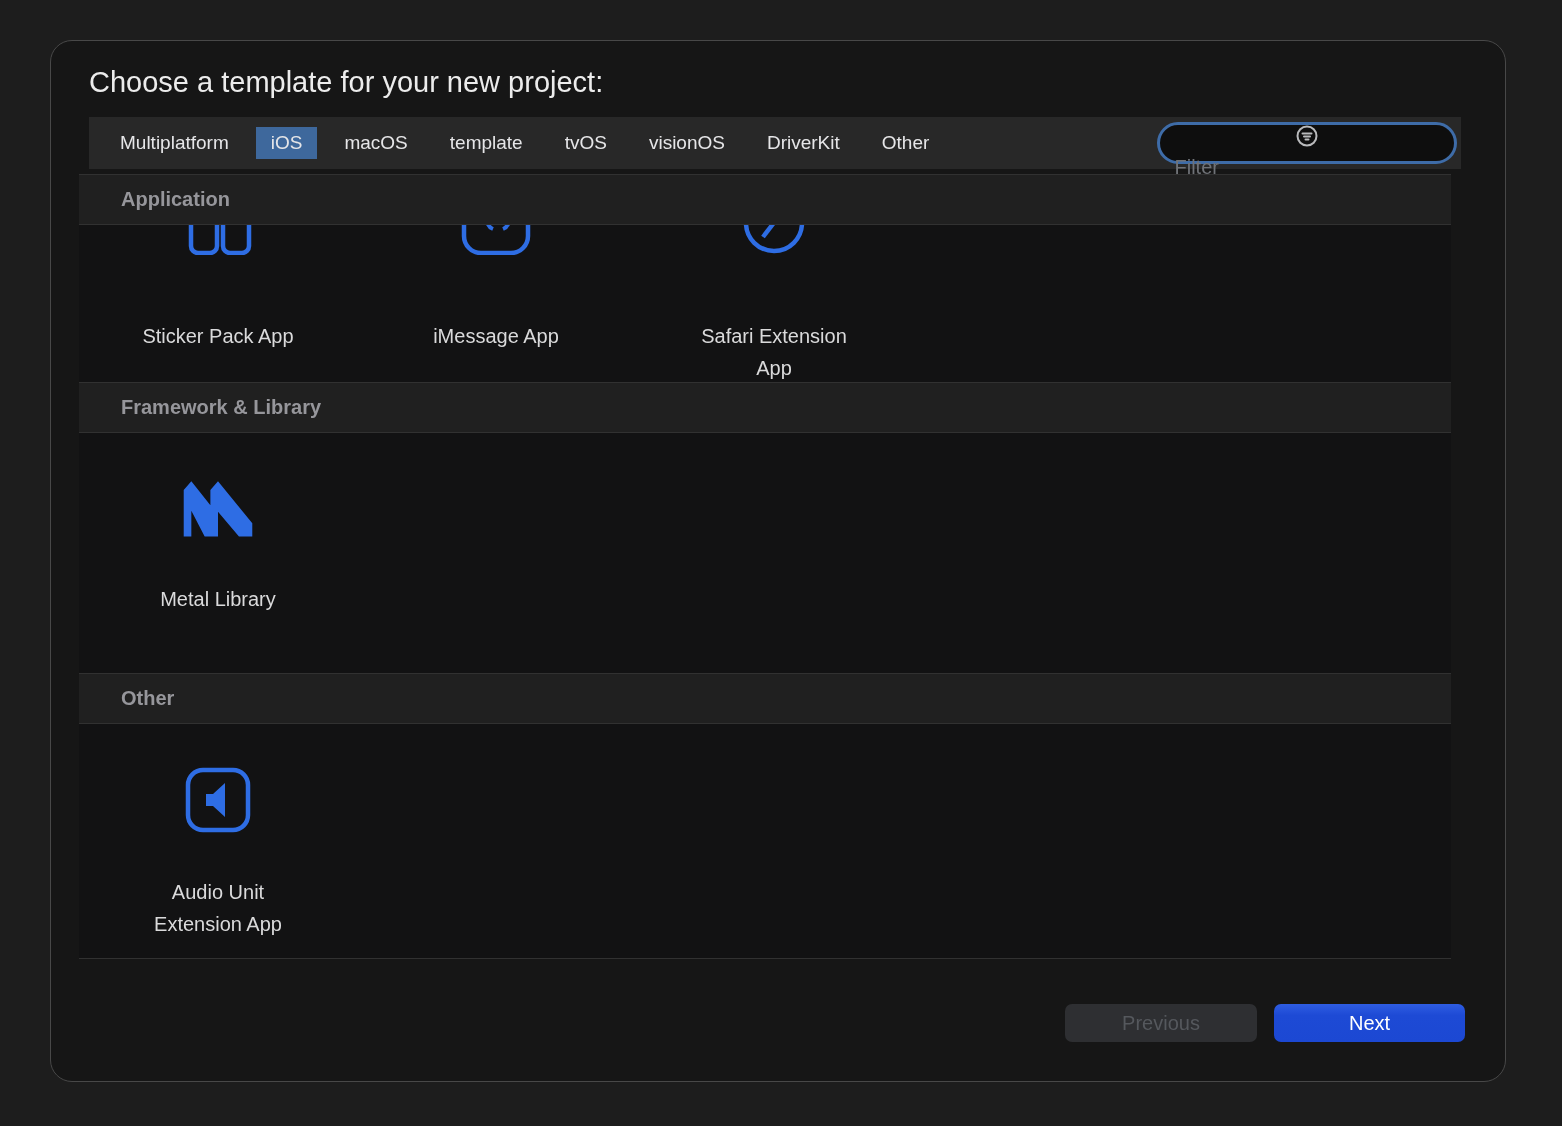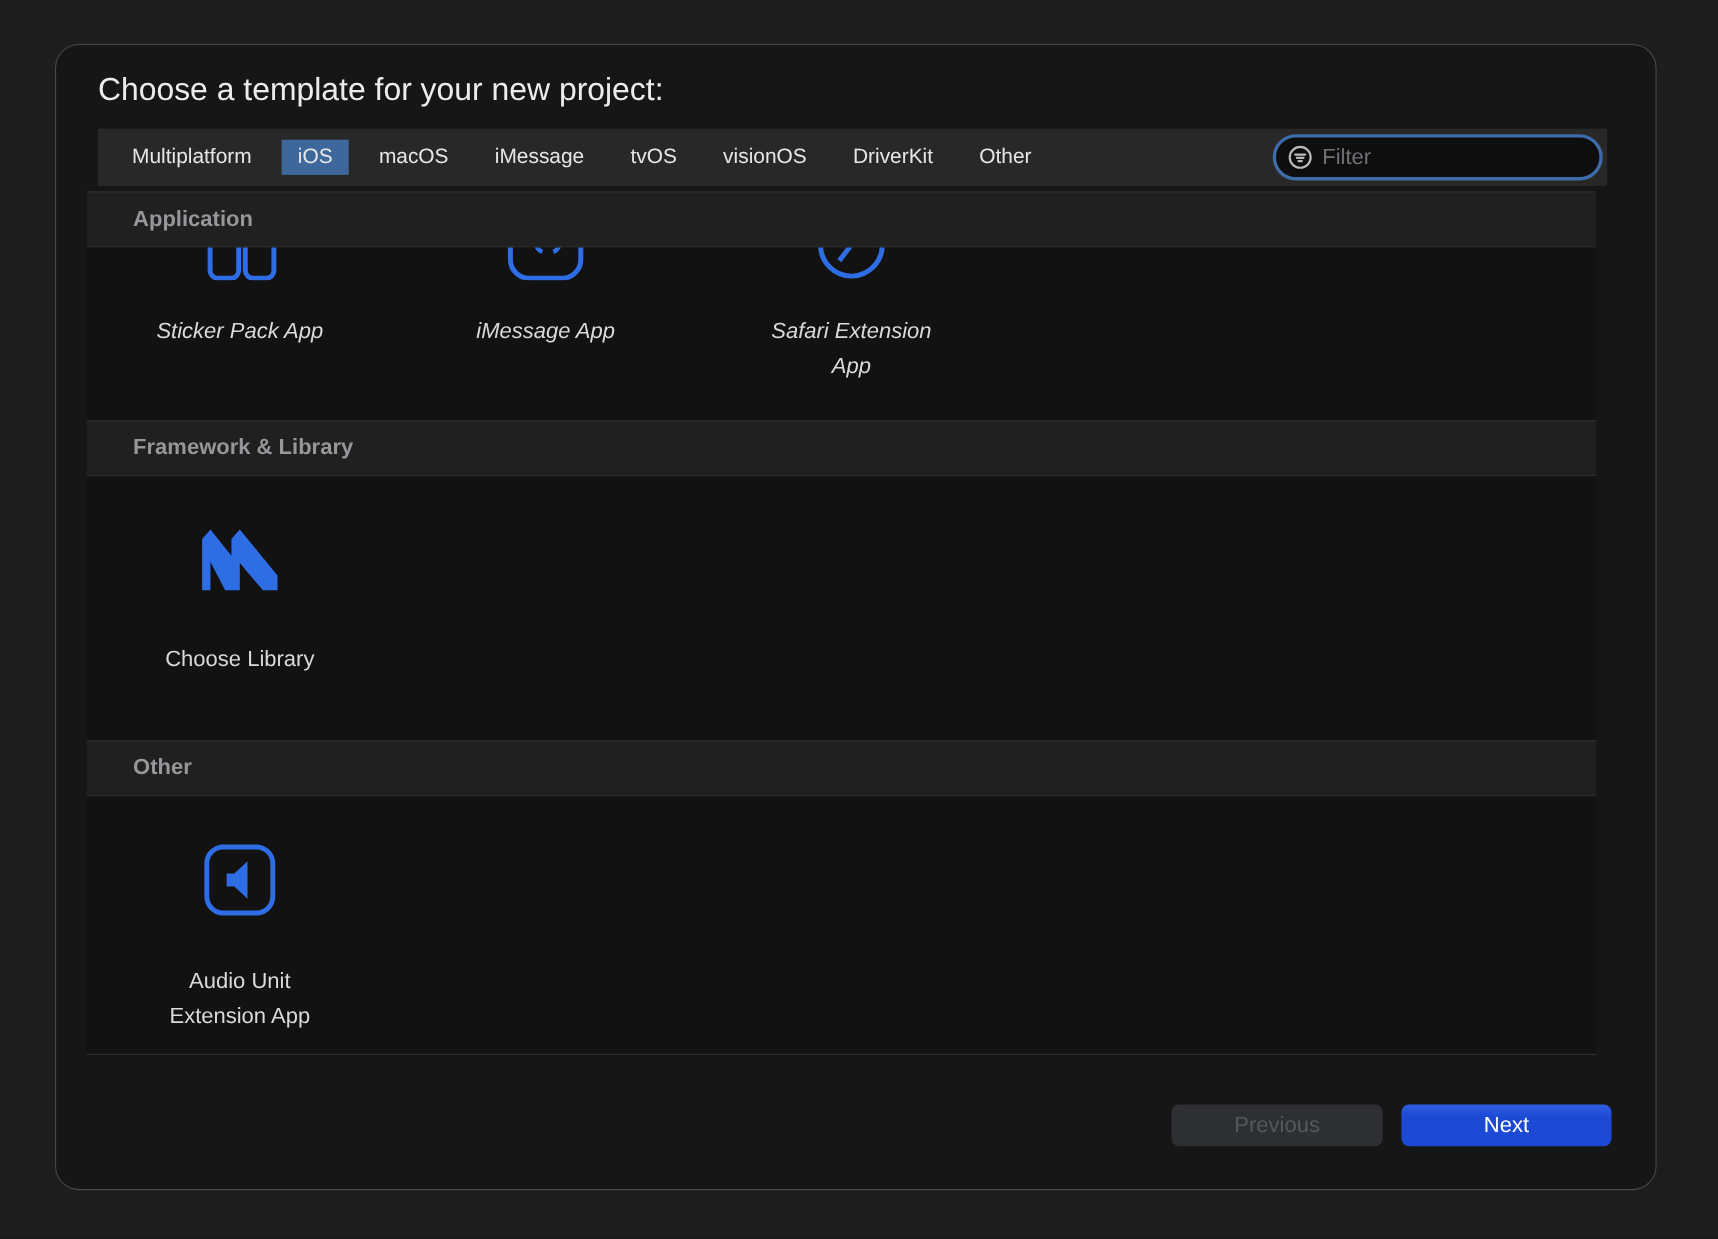--- a/index.html
+++ b/index.html
@@ -13,21 +13,21 @@
 
   
   .tabbar { position:absolute; left:38px; top:76px; width:1372px; height:52px;
             background:#282828; display:flex; align-items:center; gap:42px;
             padding-left:31px; }
   .tab { font-size:19px; color:#e6e6e8; padding:5px 0; cursor:default; white-space:nowrap; }
   .tab.selected { background:#3e689c; border-radius:0; padding:5px 15px; margin:16px -15px; }
 
   .filter-field { position:absolute; right:4px; top:5px; width:300px; height:42px;
                   border-radius:21px; border:3px solid #3e6ca8; background:#0e0e0e;
-                  display:flex; align-items:center; padding:0 11px; gap:9px; }
+                  display:flex; align-items:center; padding:0 11px; gap:9px;flex-direction:column; }
   .filter-glyph { flex:0 0 auto; width:22px; height:22px; }
   .filter-field input { flex:1; min-width:0; background:transparent; border:none; outline:none;
                         color:#dddddd; font-size:20px; font-family:"Liberation Sans",sans-serif; }
   .filter-field input::placeholder { color:#6f7277; }
 
   
   .content { position:absolute; left:28px; top:128px; width:1372px; }
   .section-header { height:51px; background:#202020; border-top:1px solid #313131;
                     border-bottom:1px solid #313131; display:flex; align-items:center;
                     padding-left:42px; font-weight:bold; font-size:20px; color:#96969b; }
@@ -36,21 +36,21 @@
   .row-app   { height:157px; }
   .row-fw    { height:240px; }
   .row-other { height:235px; border-bottom:1px solid #313131; }
 
   .item { width:278px; display:flex; flex-direction:column; align-items:center; cursor:default; }
   .item-label { font-size:20px; color:#dadadb; text-align:center; max-width:185px;
                 line-height:32px; }
 
   
   .clip { height:30px; overflow:hidden; display:flex; justify-content:center; width:100%; }
-  .row-app .item-label { margin-top:30px;font-style:italic; }
+  .row-app .item-label { margin-top:65px; }
 
   
   .icon-area { height:150px; width:100%; display:flex; align-items:center; justify-content:center; }
   .fw-tile { width:130px; height:125px; background:#28282a; border-radius:14px;
              display:flex; align-items:center; justify-content:center; margin-top:2px; }
   .pill-label { background:#1d55dd; color:#ffffff; border-radius:16px; padding:3px 16px;
                 font-size:20px; line-height:26px; }
 
   
   .row-other .icon-area { height:152px; align-items:center; }
@@ -69,21 +69,21 @@
 <body>
 
 <div class="dialog">
 
   <div class="dialog-title">Choose a template for your new project:</div>
 
   <div class="tabbar">
     <div class="tab">Multiplatform</div>
     <div class="tab selected">iOS</div>
     <div class="tab">macOS</div>
-    <div class="tab">iMessage</div>
+    <div class="tab">template</div>
     <div class="tab">tvOS</div>
     <div class="tab">visionOS</div>
     <div class="tab">DriverKit</div>
     <div class="tab">Other</div>
 
     <div class="filter-field">
       <svg class="filter-glyph" viewBox="0 0 22 22">
         <circle cx="11" cy="11" r="9.5" fill="none" stroke="#b9babc" stroke-width="2"></circle>
         <path d="M6.5 8.5 H15.5 M8 11.5 H14 M9.5 14.5 H12.5" stroke="#b9babc" stroke-width="2" stroke-linecap="round"></path>
       </svg>
@@ -135,21 +135,21 @@
 
     <div class="row row-fw">
 
 
       <div class="item">
         <div class="icon-area">
           <svg width="80" height="62" viewBox="0 0 84 64">
             <polygon points="6,62 6,13 14,4 34,29 34,13 42,4 78,48 78,62 64,62 42,36 42,62 28,62 14,35 14,62" fill="#2e6de4"></polygon>
           </svg>
         </div>
-        <div class="item-label">Choose Library</div>
+        <div class="item-label">Metal Library</div>
       </div>
     </div>
 
     <div class="section-header">
       <span>Other</span>
     </div>
 
     <div class="row row-other">
       <div class="item">
         <div class="icon-area">

